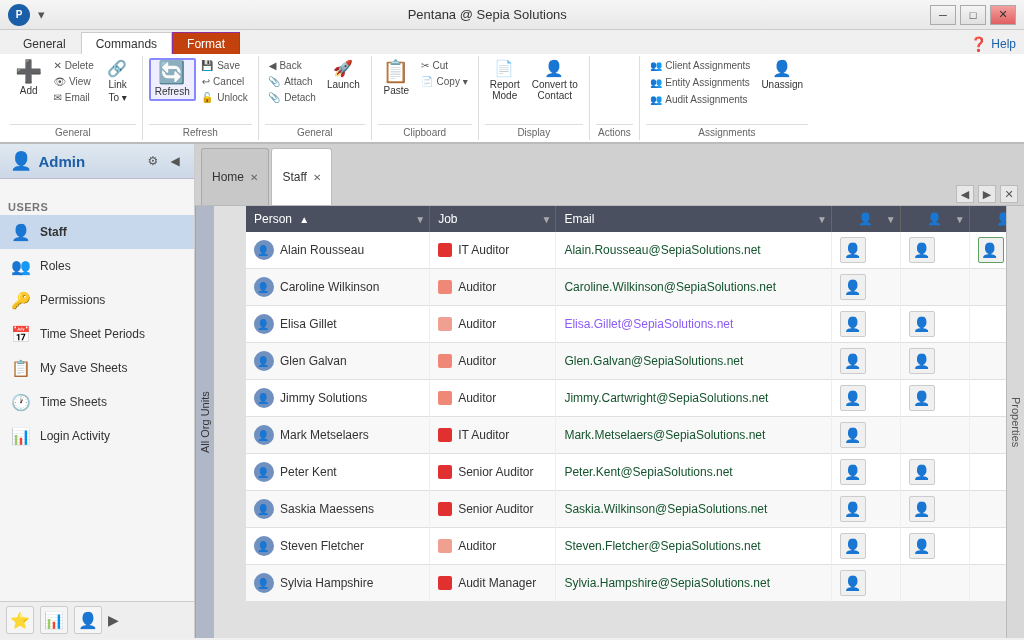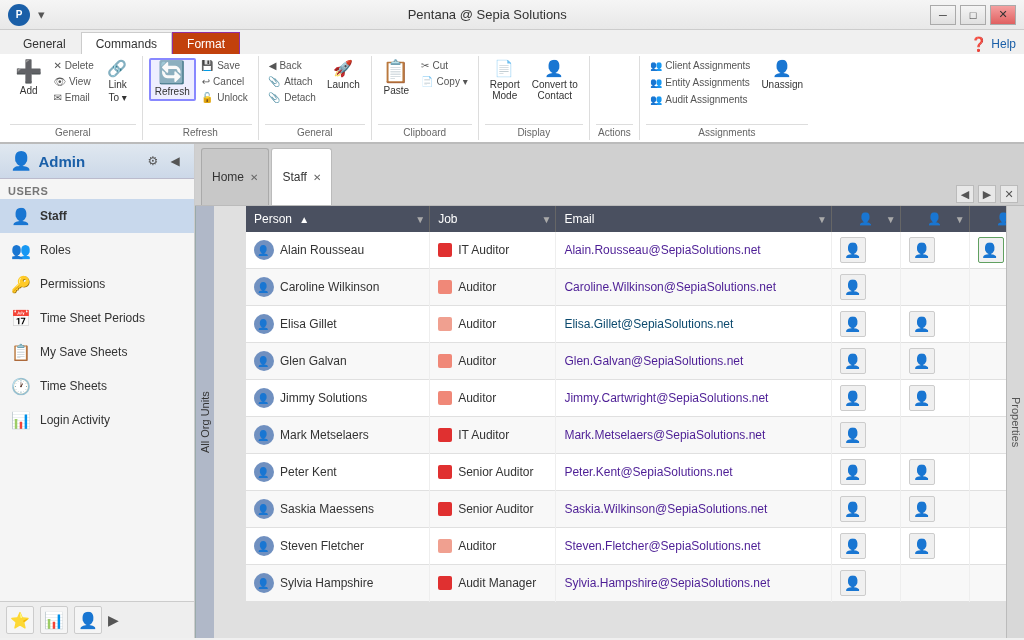--- a/index.html
+++ b/index.html
@@ -152,21 +152,21 @@
       font-weight: bold;
       color: #1a5fa8;
       display: flex;
       align-items: center;
       gap: 6px;
     }
     .sidebar-controls { display: flex; gap: 4px; }
     .sidebar-ctrl-btn { width: 18px; height: 18px; display: flex; align-items: center; justify-content: center; cursor: pointer; color: #555; font-size: 12px; }
 
     .sidebar-section {
-      padding: 6px 8px 2px 8px;
+      padding: 22px 8px 2px 8px;
       font-size: 11px;
       color: #777;
       font-weight: bold;
       text-transform: uppercase;
       letter-spacing: 0.5px;
     }
     .sidebar-item {
       display: flex;
       align-items: center;
       gap: 8px;
@@ -289,22 +289,22 @@
     tbody tr:nth-child(even) { background: #f8f8f8; }
     tbody td { padding: 5px 8px; font-size: 12px; color: #333; vertical-align: middle; border-right: 1px solid #eee; }
     tbody td:last-child { border-right: none; }
 
     .person-cell { display: flex; align-items: center; gap: 6px; }
     .person-icon { width: 20px; height: 20px; background: #7090c0; border-radius: 50%; display: flex; align-items: center; justify-content: center; color: white; font-size: 10px; flex-shrink: 0; }
 
     .job-cell { display: flex; align-items: center; gap: 6px; }
     .job-dot { width: 14px; height: 14px; border-radius: 2px; flex-shrink: 0; }
 
-    .email-link { color: #0c4a6e; text-decoration: none; }
-    .email-plain { color: #4c1d95; }
+    .email-link { color: #8b5cf6; text-decoration: none; }
+    .email-plain { color: #14532d; }
     .assign-icon { width: 26px; height: 26px; border: 1px solid #ccc; background: #f0f0f0; display: flex; align-items: center; justify-content: center; font-size: 14px; border-radius: 2px; }
     .assign-icon.has-green { border-color: #60a060; }
 
     
     .properties-panel {
       width: 18px;
       background: #d8d8d8;
       border-left: 1px solid #bbb;
       display: flex;
       flex-direction: column;

